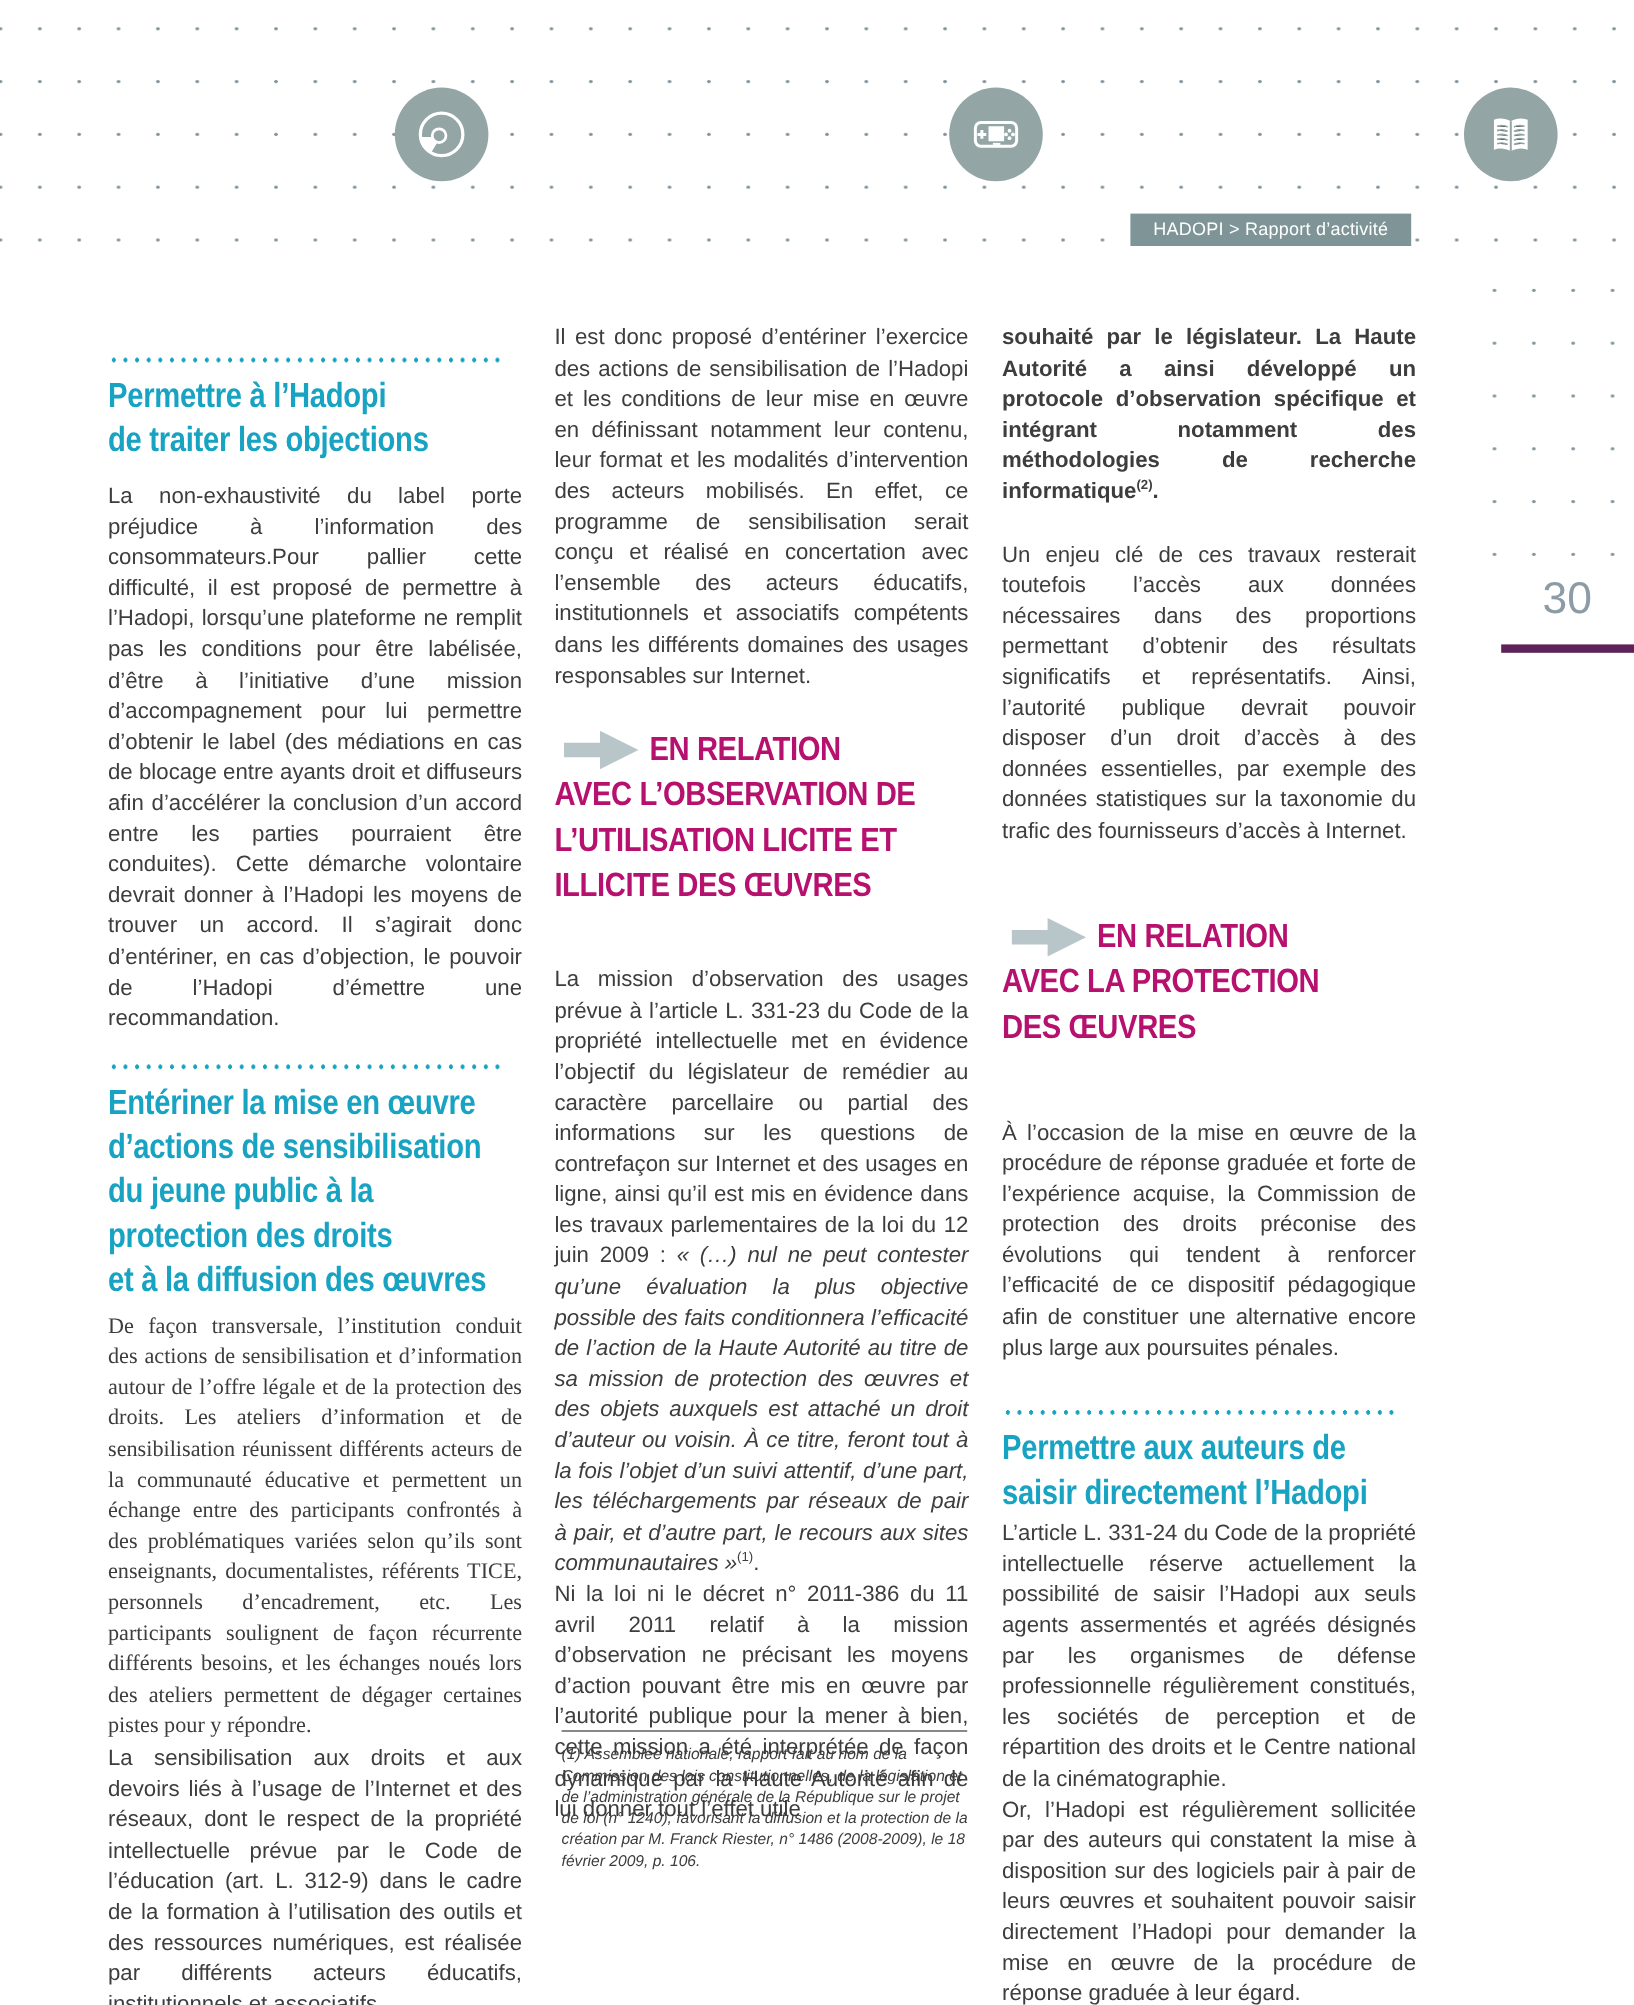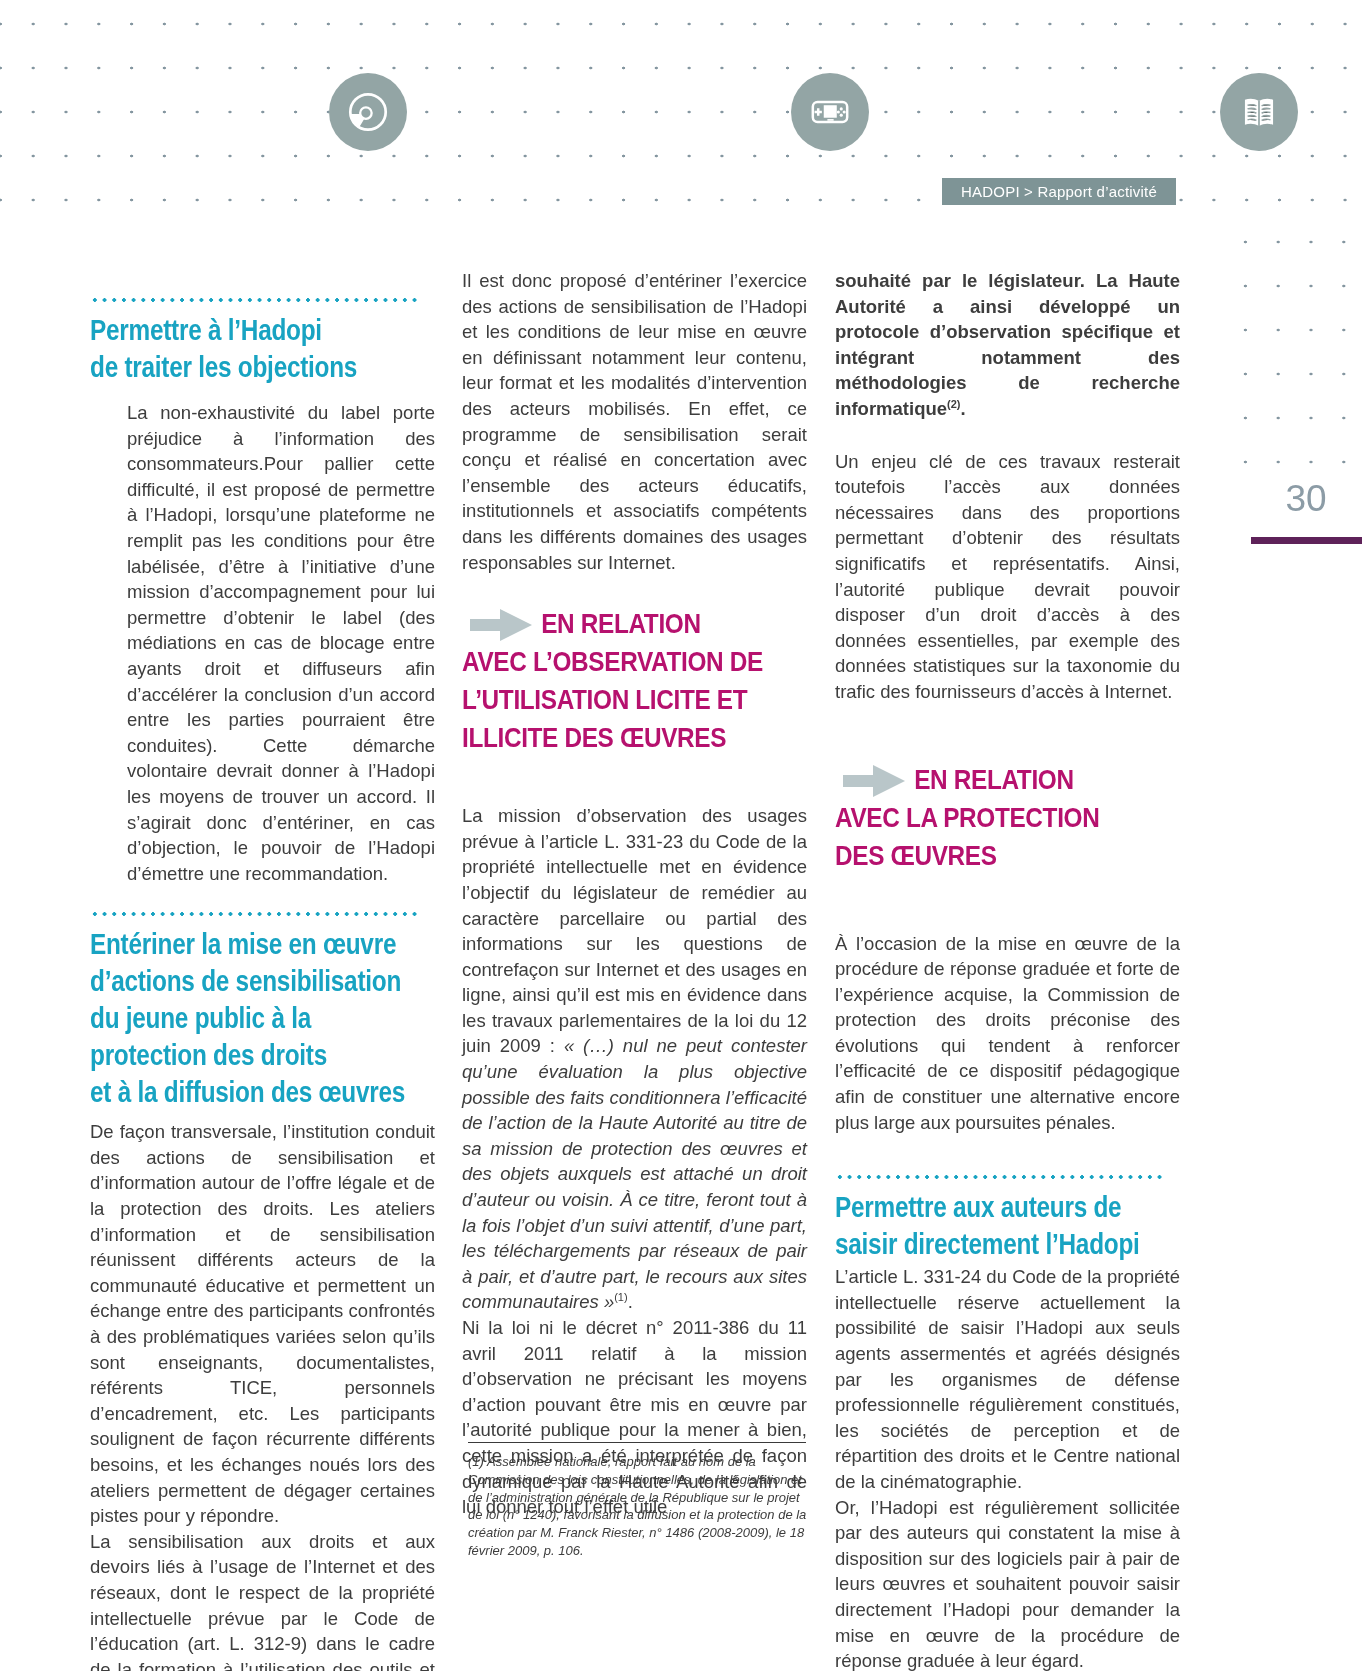--- a/index.html
+++ b/index.html
@@ -38,22 +38,22 @@
   .h-cyan{color:#18a3c2;font-weight:bold;font-size:29px;line-height:37px;margin:0;
           white-space:pre;letter-spacing:-.3px;transform:scaleX(.84);transform-origin:0 0;}
 
   .mg-wrap{position:relative;}
   .arrow-icon{position:absolute;left:8px;top:2px;}
   .h-magenta{color:#b6116e;font-weight:bold;font-size:28px;line-height:38px;margin:0;
              white-space:pre;letter-spacing:-.4px;text-indent:91px;
              transform:scaleX(.87);transform-origin:0 0;}
 
   
-  .col1 .dl1{margin-top:298px;} .col1 .h1{margin-top:10px;} .col1 .p1{margin-top:14px;margin-left:37px;}
-  .col1 .dl2{margin-top:26px;}  .col1 .h2{margin-top:10px;} .col1 .p2{margin-top:8px;}
+  .col1 .dl1{margin-top:298px;} .col1 .h1{margin-top:10px;} .col1 .p1{margin-top:14px;}
+  .col1 .dl2{margin-top:26px;}  .col1 .h2{margin-top:10px;} .col1 .p2{margin-top:8px;font-family:Liberation Serif, serif;}
   .col2 .p1{margin-top:268px;}  .col2 .mg-wrap{margin-top:30px;} .col2 .p2{margin-top:46px;}
   .col3 .p1{margin-top:268px;font-weight:bold;}  .col3 .p2{margin-top:27px;} .col3 .mg-wrap{margin-top:56px;}
   .col3 .p3{margin-top:56px;}   .col3 .dl1{margin-top:40px;} .col3 .h2{margin-top:10px;}
   .col3 .p4{margin-top:1px;}
 
   
   .footnote{position:absolute;width:340px;font-size:13px;line-height:17.8px;font-style:italic;}
   .fn-col2{left:468px;top:1442px;} .fn-col3{left:841px;top:1514px;}
   .fn-rule{border:none;border-top:1.5px solid #3a3a3a;margin:0 0 10px 0;width:338px;}
 </style>

